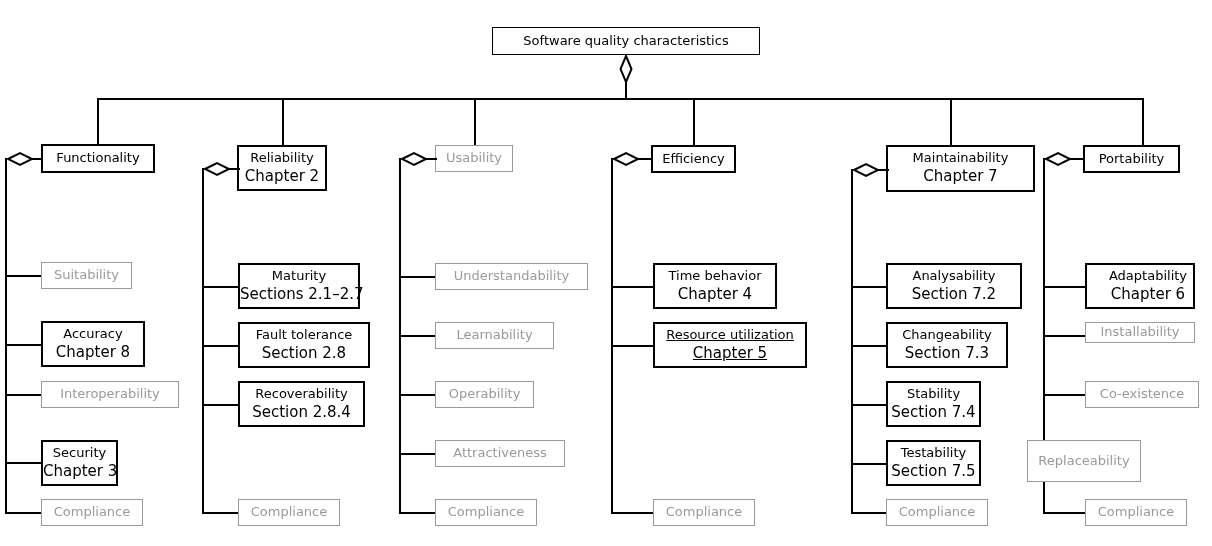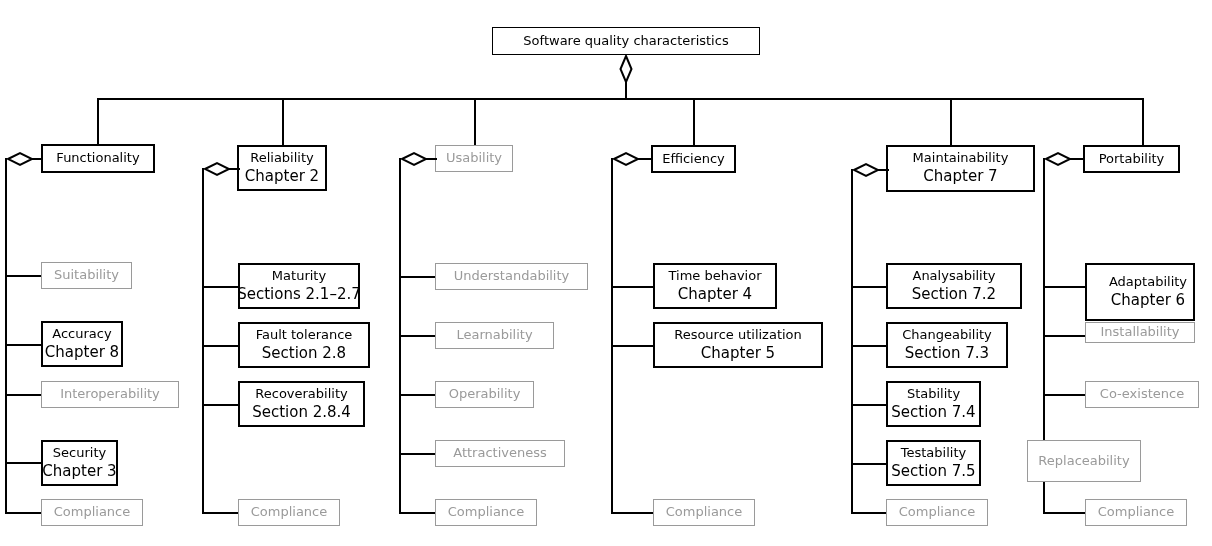--- a/index.html
+++ b/index.html
@@ -16,21 +16,20 @@
     overflow: hidden;
   }
 
   
   .node {
     position: absolute;
     box-sizing: border-box;
     background: #ffffff;
     display: flex;
     flex-direction: column;
-    align-items: center;
     justify-content: center;
     text-align: center;
     line-height: 1.30;
     z-index: 5;
   }
   .node.solid {
     border: 2px solid #000000;
     color: #000000;
   }
   .node.faded {
@@ -104,21 +103,21 @@
   <div class="ln-v" style="left:5px; top:158px; height:355px;"></div>
   <div class="ln-h" style="left:5px; top:275px; width:36px;"></div>
   <div class="ln-h" style="left:5px; top:344px; width:36px;"></div>
   <div class="ln-h" style="left:5px; top:394px; width:36px;"></div>
   <div class="ln-h" style="left:5px; top:462px; width:36px;"></div>
   <div class="ln-h" style="left:5px; top:512px; width:36px;"></div>
 
   <div class="node faded" style="left:41px; top:262px; width:91px; height:27px;">
     <span class="ln ln1">Suitability</span>
   </div>
-  <div class="node solid" style="left:41px; top:321px; width:82px; height:46px;">
+  <div class="node solid" style="left:41px; top:321px; width:104px; height:46px;">
     <span class="ln ln1">Accuracy</span>
     <span class="ln ln2">Chapter 8</span>
   </div>
   <div class="node faded" style="left:41px; top:381px; width:138px; height:27px;">
     <span class="ln ln1">Interoperability</span>
   </div>
   <div class="node solid" style="left:41px; top:440px; width:77px; height:46px;">
     <span class="ln ln1">Security</span>
     <span class="ln ln2">Chapter 3</span>
   </div>
@@ -201,21 +200,21 @@
   </div>
   <div class="ln-v" style="left:611px; top:158px; height:355px;"></div>
   <div class="ln-h" style="left:611px; top:286px; width:42px;"></div>
   <div class="ln-h" style="left:611px; top:345px; width:42px;"></div>
   <div class="ln-h" style="left:611px; top:512px; width:42px;"></div>
 
   <div class="node solid" style="left:653px; top:263px; width:124px; height:46px;">
     <span class="ln ln1">Time behavior</span>
     <span class="ln ln2">Chapter 4</span>
   </div>
-  <div class="node solid" style="left:653px; top:322px; width:170px; height:46px;">
+  <div class="node solid" style="left:653px; top:322px; width:154px; height:46px;text-decoration:underline;">
     <span class="ln ln1">Resource utilization</span>
     <span class="ln ln2">Chapter 5</span>
   </div>
   <div class="node faded" style="left:653px; top:499px; width:102px; height:27px;">
     <span class="ln ln1">Compliance</span>
   </div>
 
   <div class="node solid" style="left:886px; top:145px; width:149px; height:47px;">
     <span class="ln ln1">Maintainability</span>
     <span class="ln ln2">Chapter 7</span>
@@ -262,21 +261,21 @@
       <line x1="26" y1="8" x2="41" y2="8" stroke="#000000" stroke-width="2"></line>
     </svg>
   </div>
   <div class="ln-v" style="left:1043px; top:158px; height:355px;"></div>
   <div class="ln-h" style="left:1043px; top:286px; width:42px;"></div>
   <div class="ln-h" style="left:1043px; top:335px; width:42px;"></div>
   <div class="ln-h" style="left:1043px; top:394px; width:42px;"></div>
   <div class="ln-h" style="left:1043px; top:453px; width:42px;"></div>
   <div class="ln-h" style="left:1043px; top:512px; width:42px;"></div>
 
-  <div class="node solid" style="left:1085px; top:263px; width:110px; height:58px;padding-left:16px;">
+  <div class="node solid" style="left:1085px; top:263px; width:110px; height:46px;padding-left:16px;">
     <span class="ln ln1">Adaptability</span>
     <span class="ln ln2">Chapter 6</span>
   </div>
   <div class="node faded" style="left:1085px; top:322px; width:110px; height:21px;">
     <span class="ln ln1">Installability</span>
   </div>
   <div class="node faded" style="left:1085px; top:381px; width:114px; height:27px;">
     <span class="ln ln1">Co-existence</span>
   </div>
   <div class="node faded" style="left:1027px; top:440px; width:114px; height:42px;">

